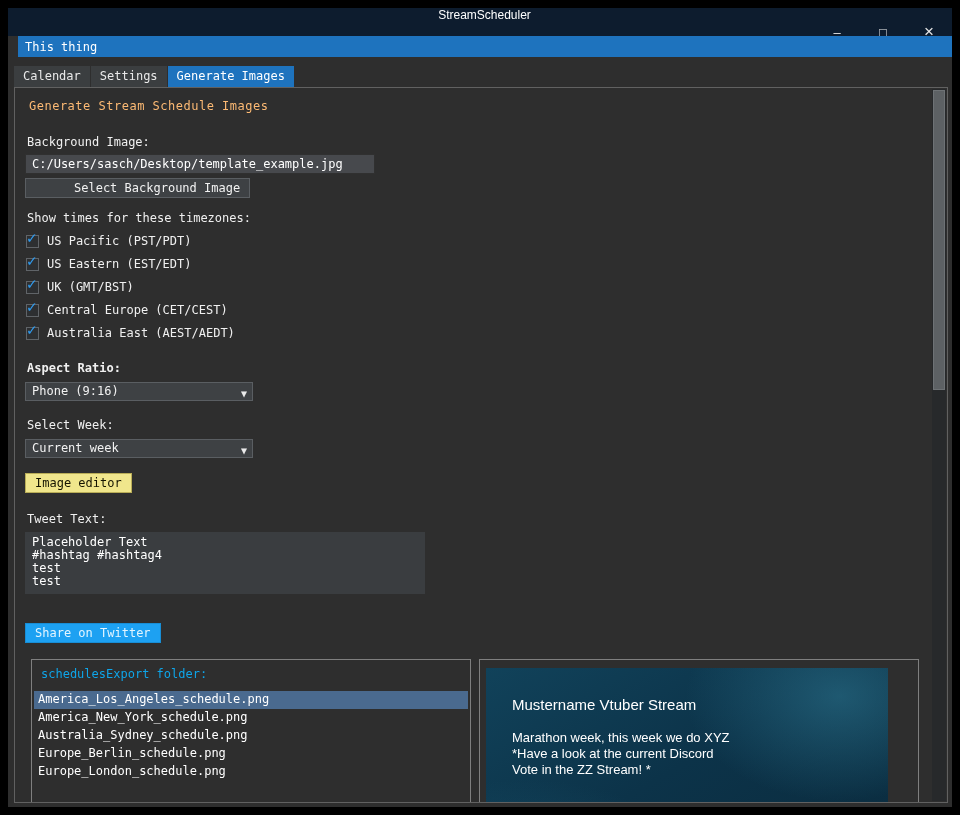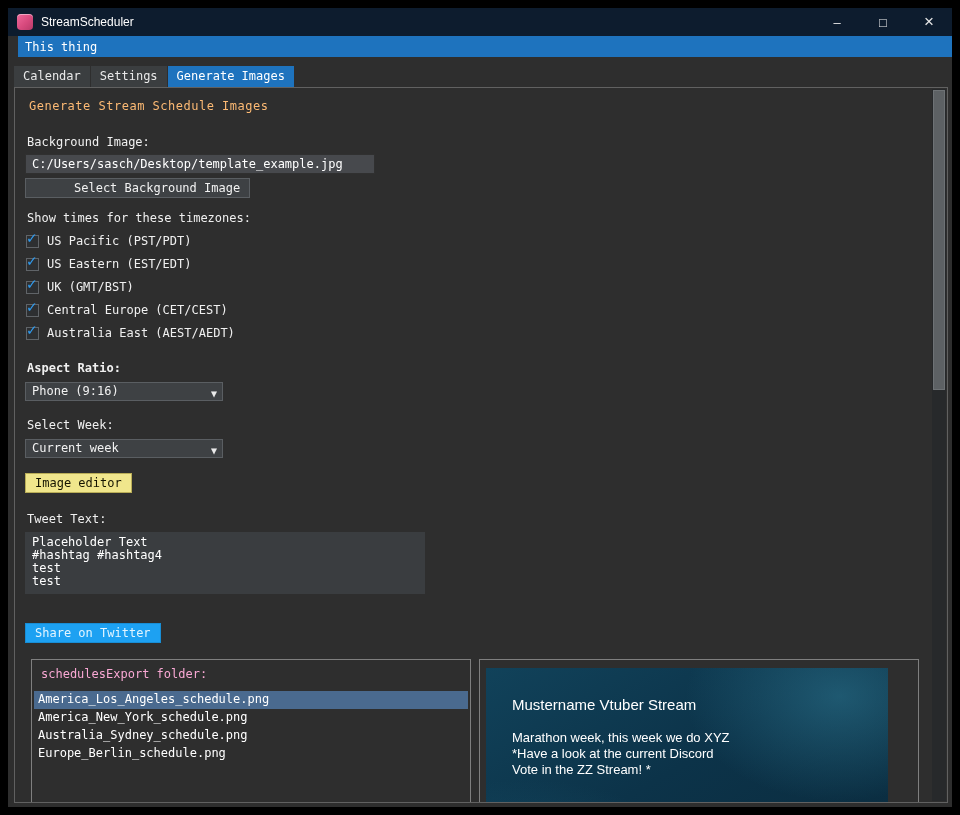--- a/index.html
+++ b/index.html
@@ -4,21 +4,21 @@
 <style>
   * { margin:0; padding:0; box-sizing:border-box; }
   html,body { width:960px; height:815px; }
   body { background:#000; font-family:"DejaVu Sans Mono", monospace; }
   .stage { position:relative; width:960px; height:815px; background:#000; overflow:hidden; }
   .frame { position:absolute; left:8px; top:8px; width:944px; height:799px; background:#2e2e2e; }
 
   
   .titlebar { position:absolute; left:0; top:0; right:0; height:28px; background:#0d1c2e;
               display:flex; align-items:center; padding-left:9px;
-              font-family:"Liberation Sans", sans-serif; }
+              font-family:"Liberation Sans", sans-serif;flex-direction:column; }
   .app-icon { width:16px; height:16px; border-radius:4px; margin-right:8px;
               background:linear-gradient(135deg,#f0699a 0%,#d84a7e 55%,#b93a68 100%);
               box-shadow:inset 0 1px 0 rgba(255,255,255,.45); }
   .win-title { color:#fff; font-size:12px; }
   .controls { margin-left:auto; display:flex; height:100%; }
   .ctrl { width:46px; height:100%; display:flex; align-items:center; justify-content:center;
           color:#e8e8e8; font-size:13px; }
   .ctrl.close { font-size:17px; }
 
   
@@ -46,34 +46,34 @@
   .btn { border:1px solid #5a5e62; background:#3e4144; color:#f2f2f2; font-size:12px;
          height:20px; display:inline-flex; align-items:center; padding:0 9px; white-space:nowrap; }
   .btn-selectbg { position:absolute; left:10px; top:90px;padding-left:48px; }
 
   .checkrow { position:absolute; left:11px; height:16px; display:flex; align-items:center; gap:8px; }
   .checkbox { width:13px; height:13px; background:#2d2f31; border:1px solid #606468; position:relative; flex:0 0 13px; }
   .checkbox .check { position:absolute; left:-1px; top:-6px; color:#2f9bef; font-weight:bold; font-size:14px;
                      font-family:"DejaVu Sans", sans-serif; }
   .checkrow .cl { color:#f0f0f0; font-size:12px; white-space:nowrap; }
 
-  .combo { position:absolute; left:10px; width:198px; height:19px; background:#3e4144;
+  .combo { position:absolute; left:10px; width:228px; height:19px; background:#3e4144;
            border:1px solid #5a5e62; color:#f2f2f2; font-size:12px; line-height:17px; padding:0 22px 0 6px; }
   .combo .arrow { position:absolute; right:5px; top:2px; font-size:10px; color:#eaeaea; }
 
   .btn-editor { position:absolute; left:10px; top:385px; background:#f0e68c; color:#141400; border:1px solid #b9ad57; }
 
   .textarea { position:absolute; left:10px; top:444px; width:400px; height:62px; background:#3a3d40;
               color:#fff; font-size:12px; line-height:13px; padding:4px 7px; white-space:pre; overflow:hidden; }
 
   .btn-share { position:absolute; left:10px; top:535px; background:#1da1f2; color:#e2f5ff; border:1px solid #188ed6; }
 
   .export-box { position:absolute; left:16px; top:571px; width:440px; height:250px;
                 border:1px solid #7f7f7f; background:#2e2e2e; }
-  .export-label { position:absolute; left:9px; top:7px; font-size:12px; color:#f9a8d4; white-space:nowrap; }
+  .export-label { position:absolute; left:9px; top:7px; font-size:12px; color:#0ea5e9; white-space:nowrap; }
   .file-list { position:absolute; left:2px; right:2px; top:31px; }
   .file-item { height:18px; line-height:17px; padding:0 4px; font-size:12px; color:#fff;
                white-space:nowrap; overflow:hidden; }
   .file-item.selected { background:#4a6a8f; }
 
   .preview-box { position:absolute; left:464px; top:571px; width:440px; height:250px;
                  border:1px solid #7f7f7f; background:#2e2e2e; }
   .preview { position:absolute; left:6px; top:8px; width:402px; height:235px;
              background:
                radial-gradient(ellipse 220px 150px at 88% 12%, rgba(46,120,146,.55) 0%, rgba(46,120,146,0) 70%),
@@ -182,20 +182,21 @@
 
       <div class="btn btn-share">Share on Twitter</div>
 
       <div class="export-box">
         <div class="export-label">schedulesExport folder:</div>
         <div class="file-list">
           <div class="file-item selected">America_Los_Angeles_schedule.png</div>
           <div class="file-item">America_New_York_schedule.png</div>
           <div class="file-item">Australia_Sydney_schedule.png</div>
           <div class="file-item">Europe_Berlin_schedule.png</div>
+          <div class="file-item">Europe_London_schedule.png</div>
         </div>
       </div>
 
       <div class="preview-box">
         <div class="preview">
           <div class="preview-title">Mustername Vtuber Stream</div>
           <div class="preview-line pl0">Marathon week, this week we do XYZ</div>
           <div class="preview-line pl1">*Have a look at the current Discord</div>
           <div class="preview-line pl2">Vote in the ZZ Stream! *</div>
         </div>

